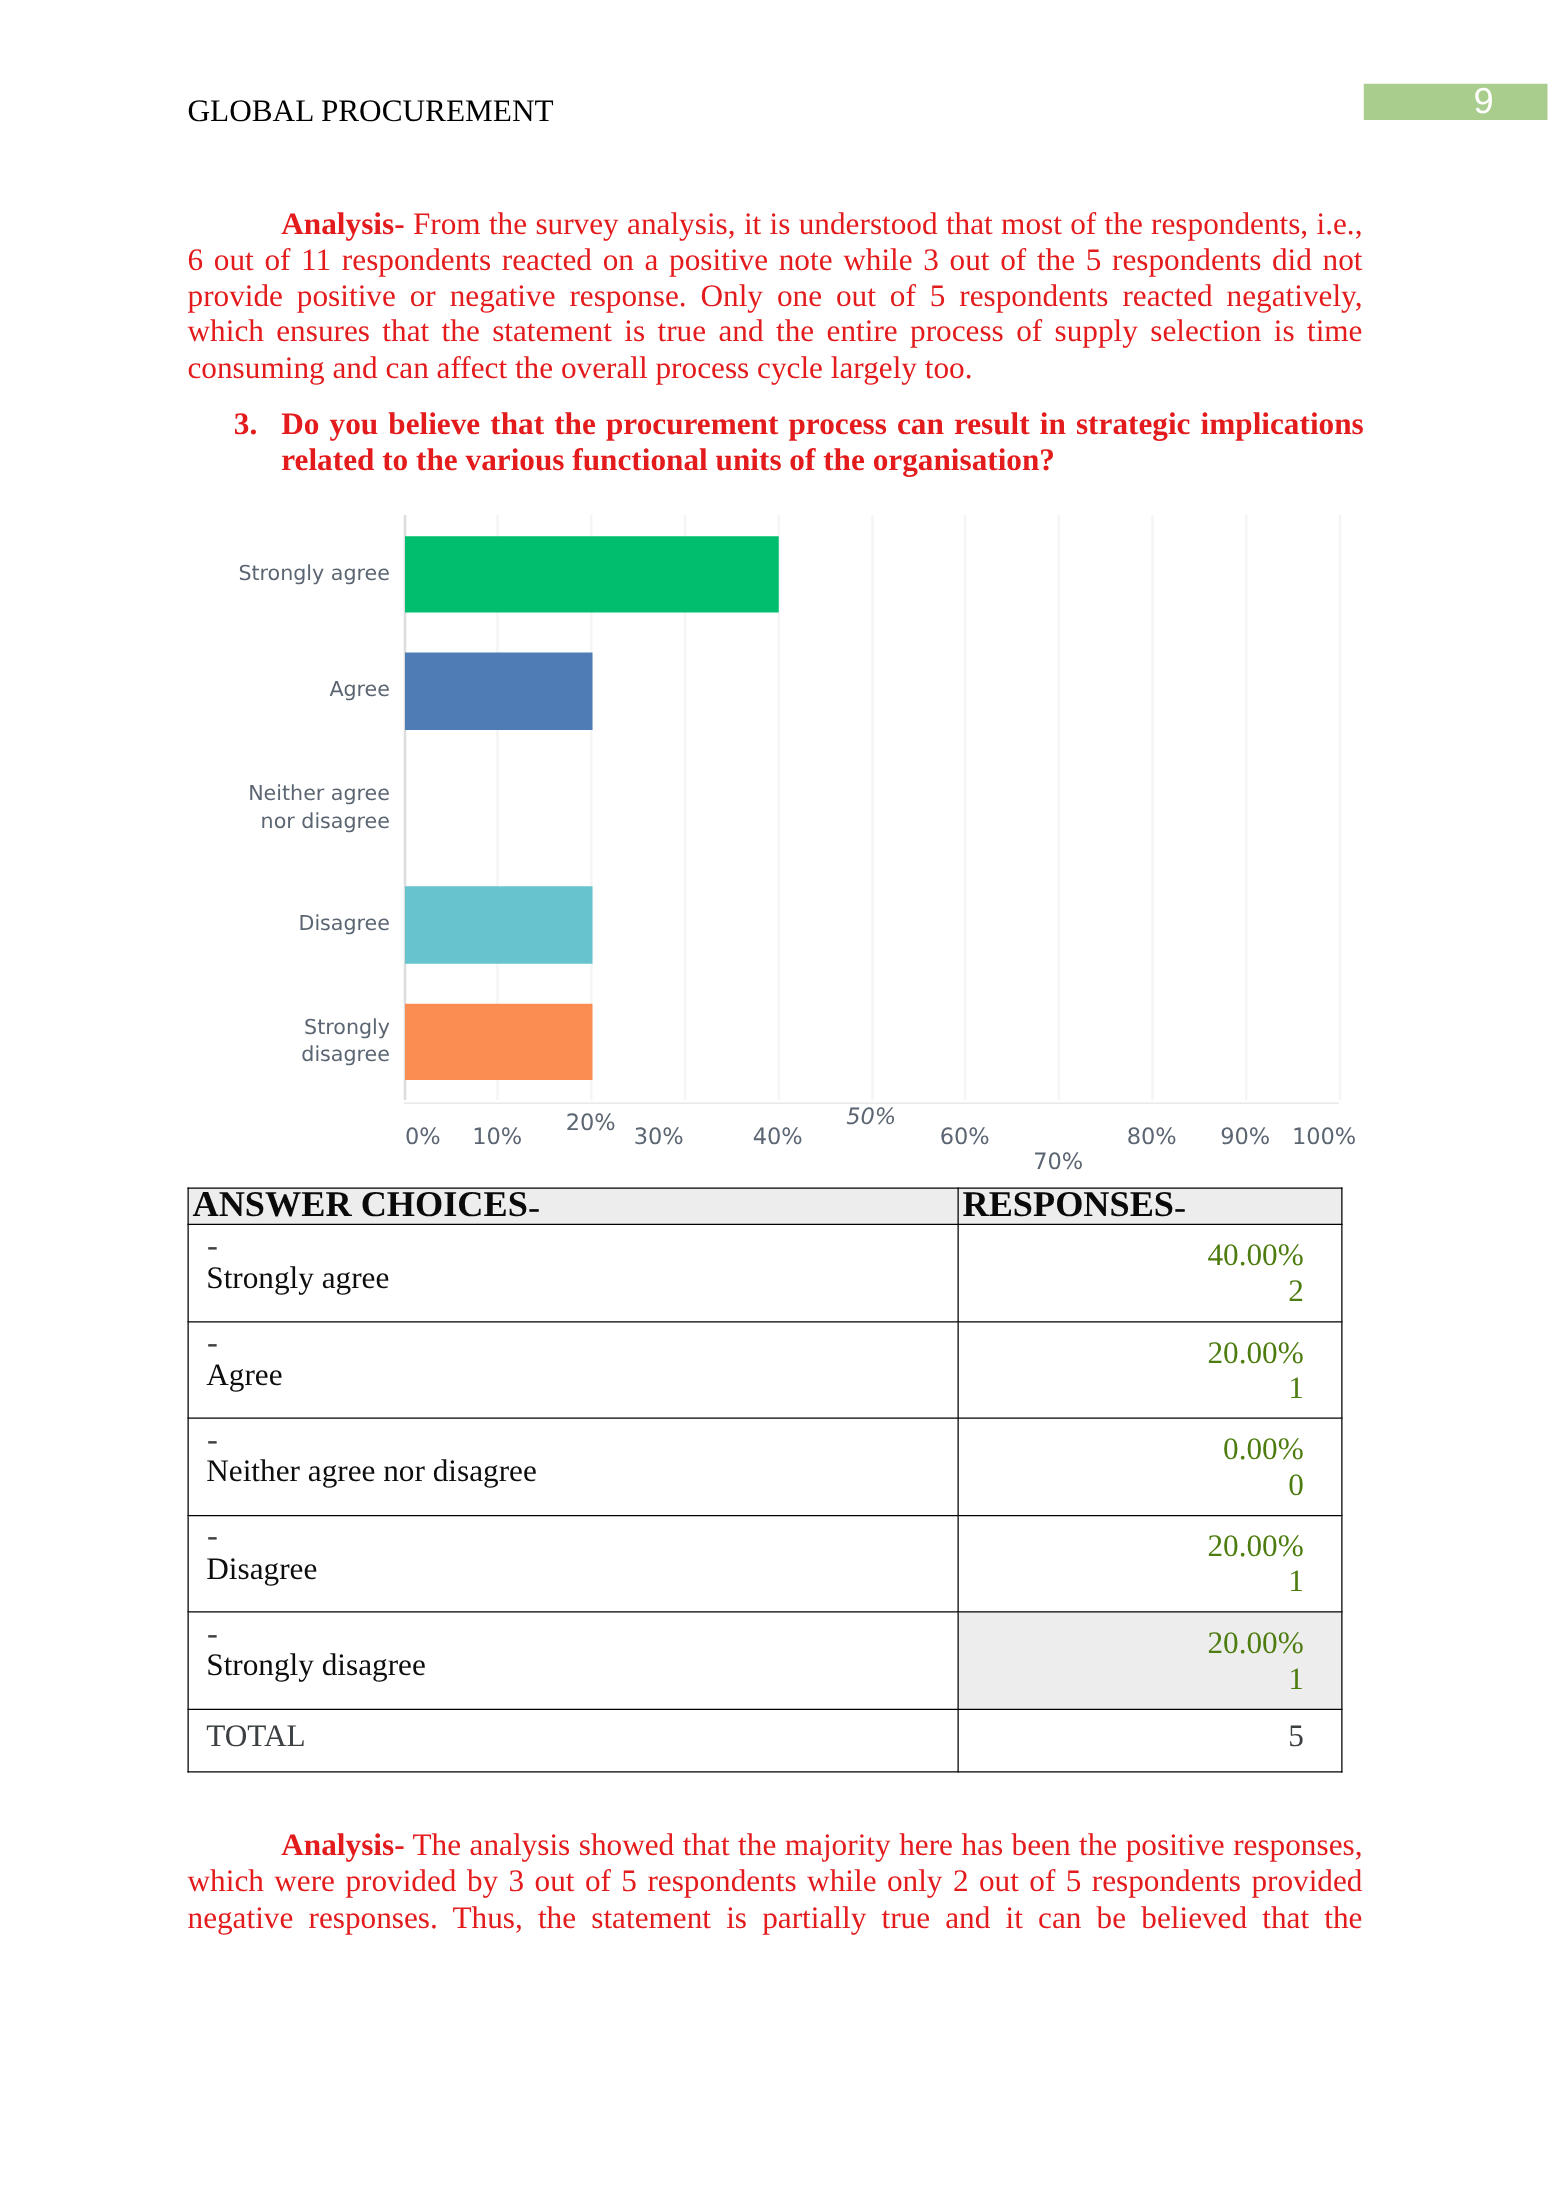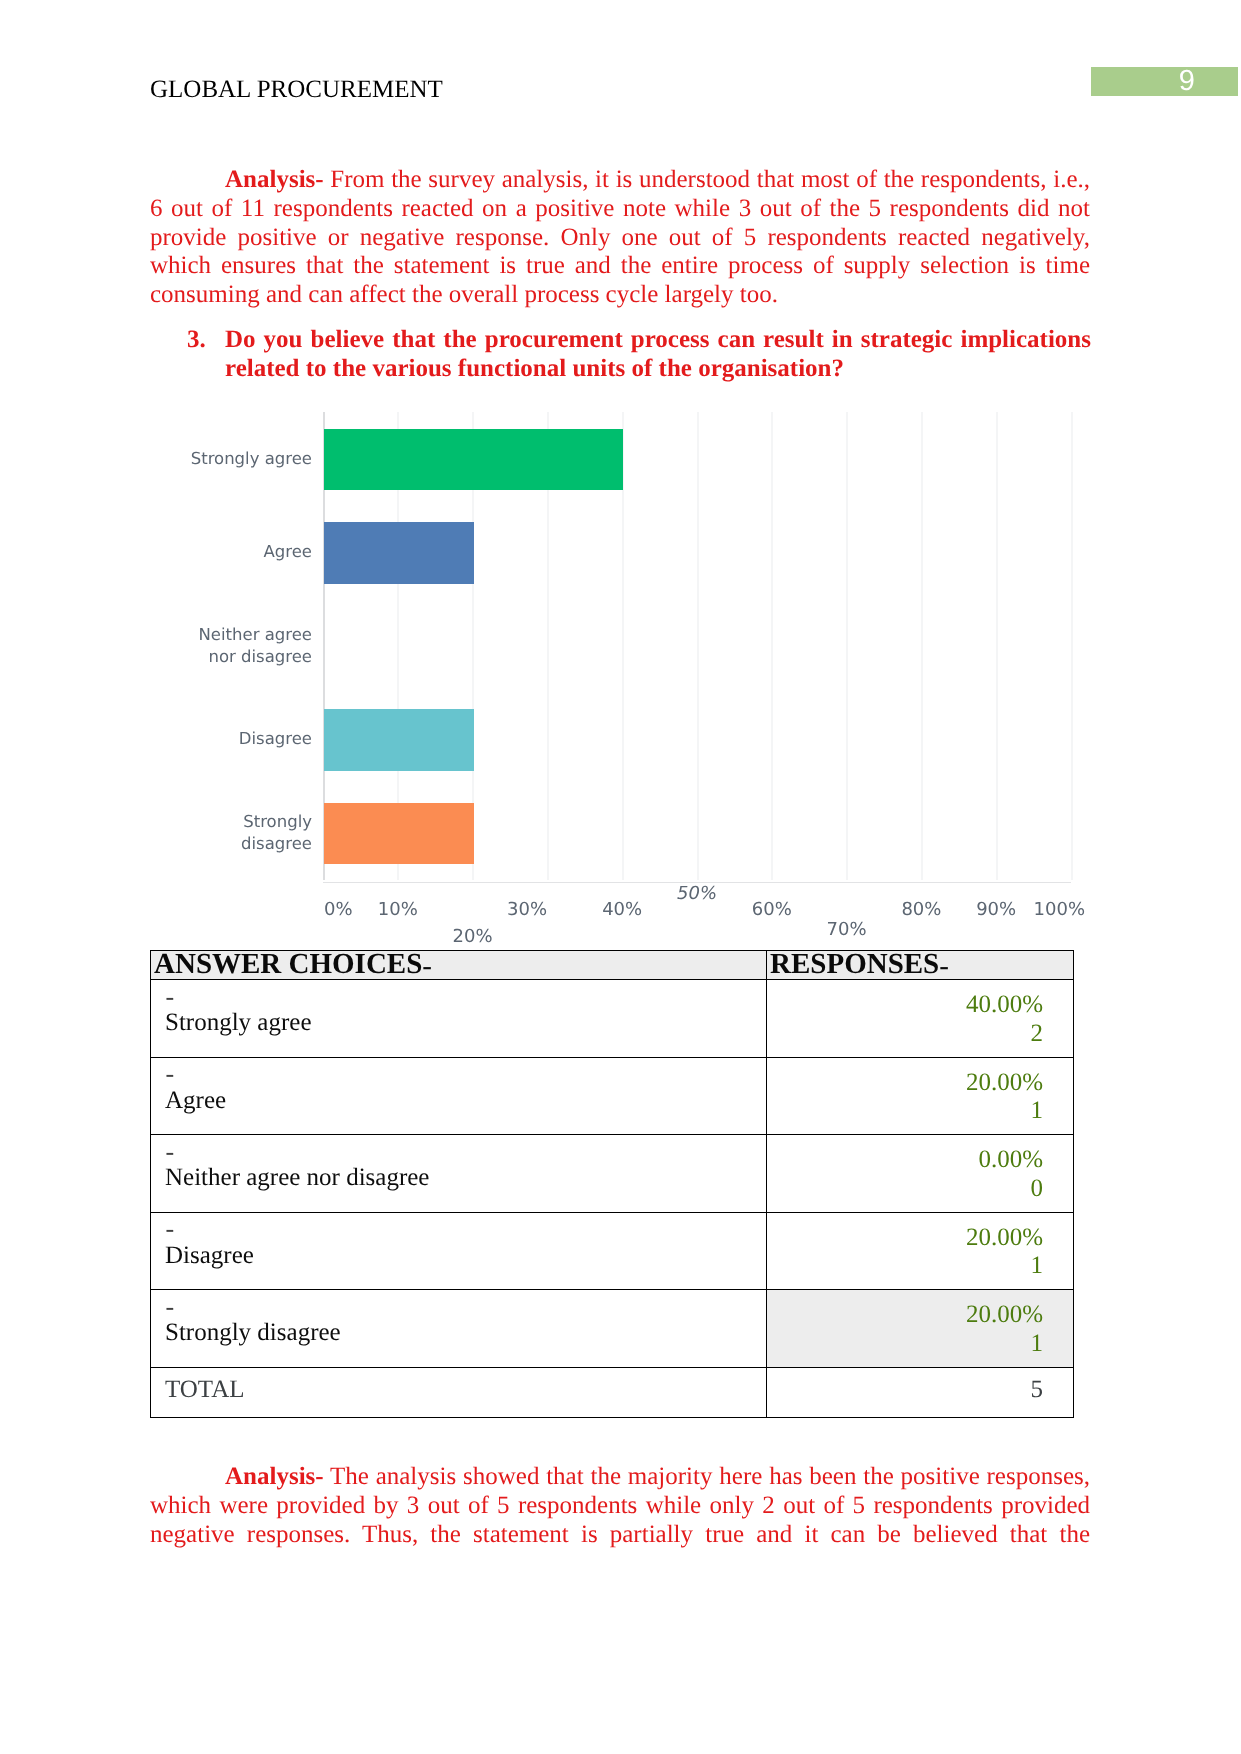--- a/index.html
+++ b/index.html
@@ -88,21 +88,21 @@
     <div id="catlabels">
         <div class="cat-label" style="left: 40px; width: 122px; top: 35.85px;">Strongly agree</div>
         <div class="cat-label" style="left: 40px; width: 122px; top: 129.35px;">Agree</div>
         <div class="cat-label" style="left: 40px; width: 122px; top: 211.55px;">Neither agree nor disagree</div>
         <div class="cat-label" style="left: 40px; width: 122px; top: 316.35px;">Disagree</div>
         <div class="cat-label" style="left: 40px; width: 122px; top: 398.55px;">Strongly disagree</div>
       </div>
     <div id="xticks">
         <div class="xtick" style="left: 174px; text-align: left; top: 487px;">0%</div>
         <div class="xtick" style="left: 207.8px; width: 80px; top: 487px;">10%</div>
-        <div class="xtick" style="left: 282.6px; width: 80px; top: 476px; margin-top: 38px;">20%</div>
+        <div class="xtick" style="left: 282.6px; width: 80px; top: 476px;">20%</div>
         <div class="xtick" style="left: 337px; width: 80px; top: 487px;">30%</div>
         <div class="xtick" style="left: 432.2px; width: 80px; top: 487px;">40%</div>
         <div class="xtick" style="left: 507px; width: 80px; top: 471px; font-style: italic;">50%</div>
         <div class="xtick" style="left: 581.8px; width: 80px; top: 487px;">60%</div>
         <div class="xtick" style="left: 656.6px; width: 80px; top: 507px;">70%</div>
         <div class="xtick" style="left: 731.4px; width: 80px; top: 487px;">80%</div>
         <div class="xtick" style="left: 806.2px; width: 80px; top: 487px;">90%</div>
         <div class="xtick" style="left: 845px; width: 80px; text-align: right; top: 487px; padding-left: 10px;">100%</div>
       </div>
   </div>

